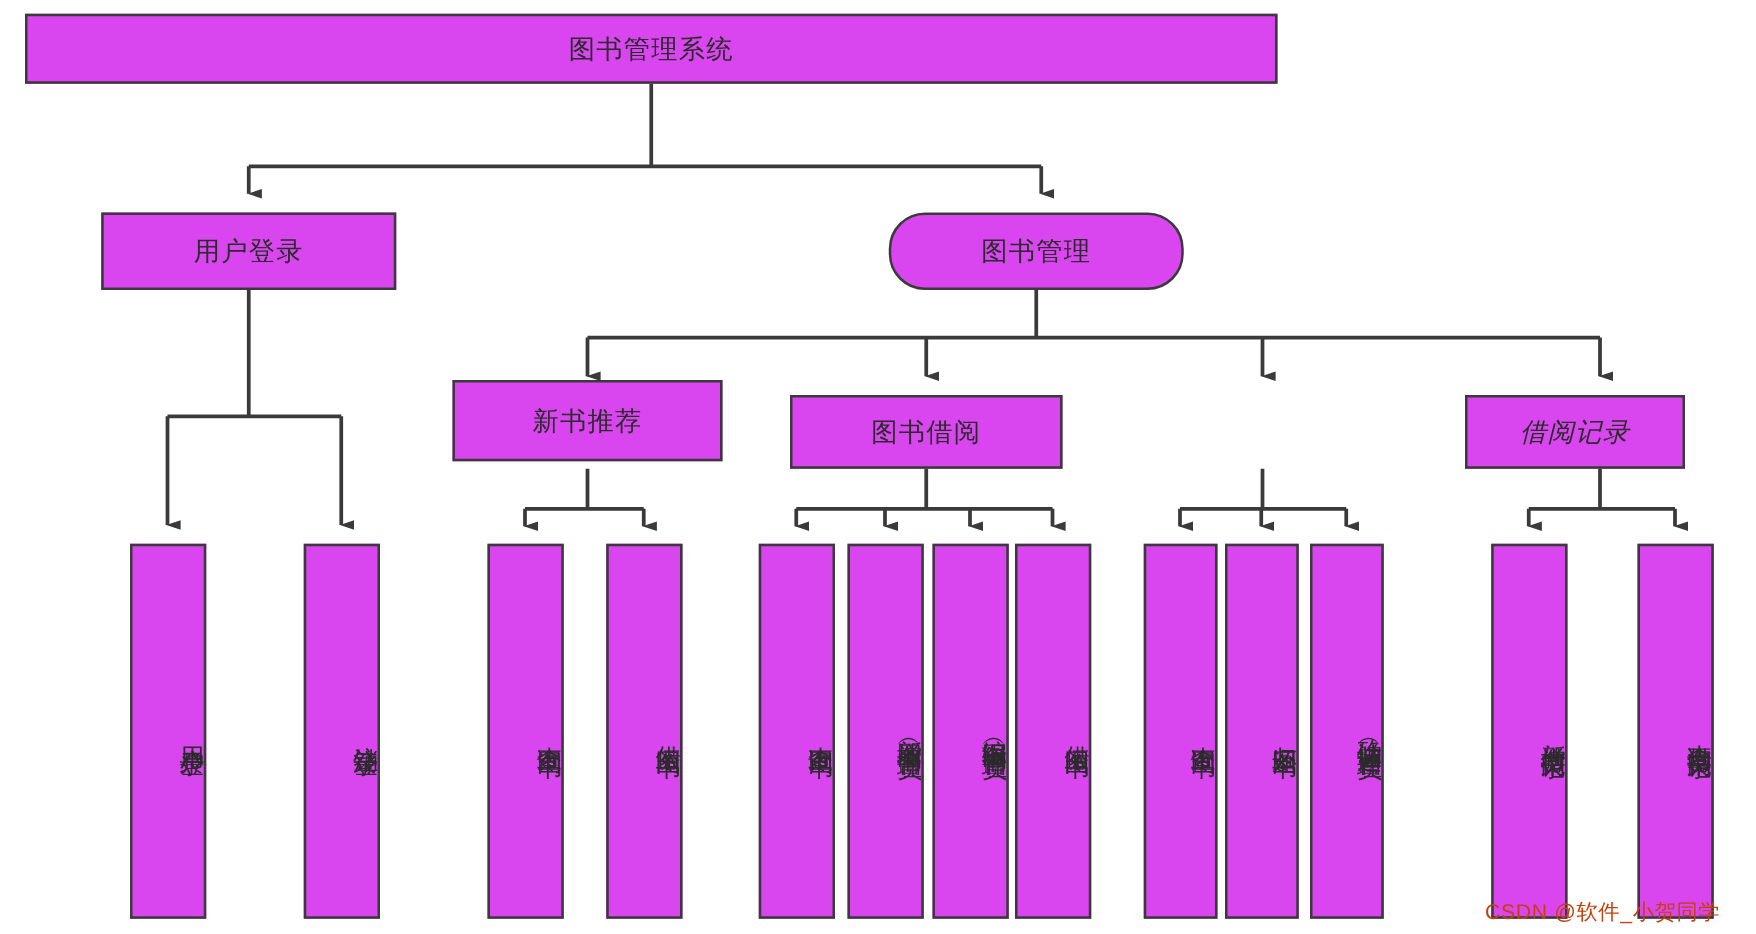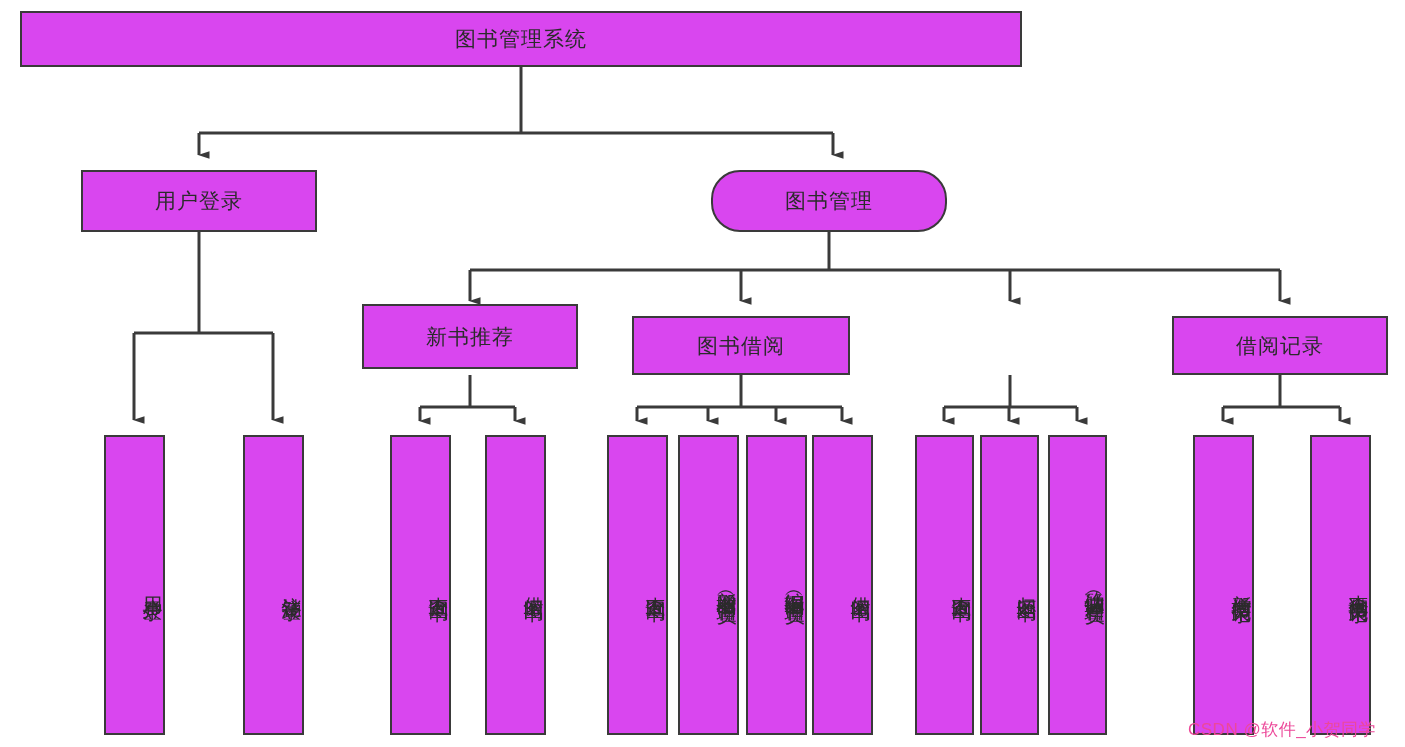--- a/index.html
+++ b/index.html
@@ -54,21 +54,21 @@
   }
   .node-v .label {
     writing-mode: vertical-rl;
     text-orientation: upright;
     display: block;
     text-align: center;
   }
   .watermark {
     position: absolute;
     font-size: 17px;
-    color: #ec4899;
+    color: #c2410c;
     white-space: nowrap;
     z-index: 3;
     letter-spacing: 0.5px;
   }
 </style>
 </head>
 <body>
 
 <div id="canvas">
 
@@ -131,21 +131,21 @@
     </div>
     <div class="node node-h" style="left: 711px; top: 170px; width: 236px; height: 62px; border-radius: 29px;">
       <span class="label">图书管理</span>
     </div>
     <div class="node node-h" style="left: 362px; top: 304px; width: 216px; height: 65px;">
       <span class="label">新书推荐</span>
     </div>
     <div class="node node-h" style="left: 632px; top: 316px; width: 218px; height: 59px;">
       <span class="label">图书借阅</span>
     </div>
-    <div class="node node-h" style="left: 1172px; top: 316px; width: 216px; height: 59px;">
+    <div class="node node-h" style="left: 1172px; top: 316px; width: 176px; height: 59px; font-style: italic;">
       <span class="label">借阅记录</span>
     </div>
     <div class="node node-v" style="left: 104px; top: 435px; width: 61px; height: 300px;">
       <span class="label">用户登录</span>
     </div>
     <div class="node node-v" style="left: 243px; top: 435px; width: 61px; height: 300px;">
       <span class="label">注销登录</span>
     </div>
     <div class="node node-v" style="left: 390px; top: 435px; width: 61px; height: 300px;">
       <span class="label">查询图书</span>

